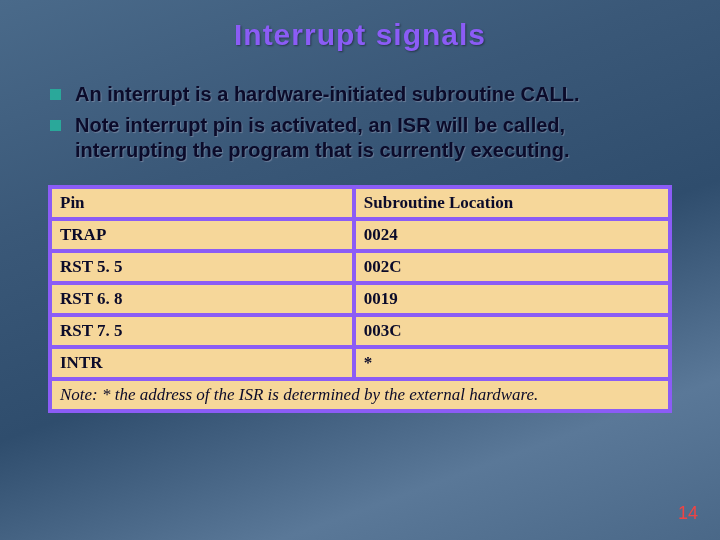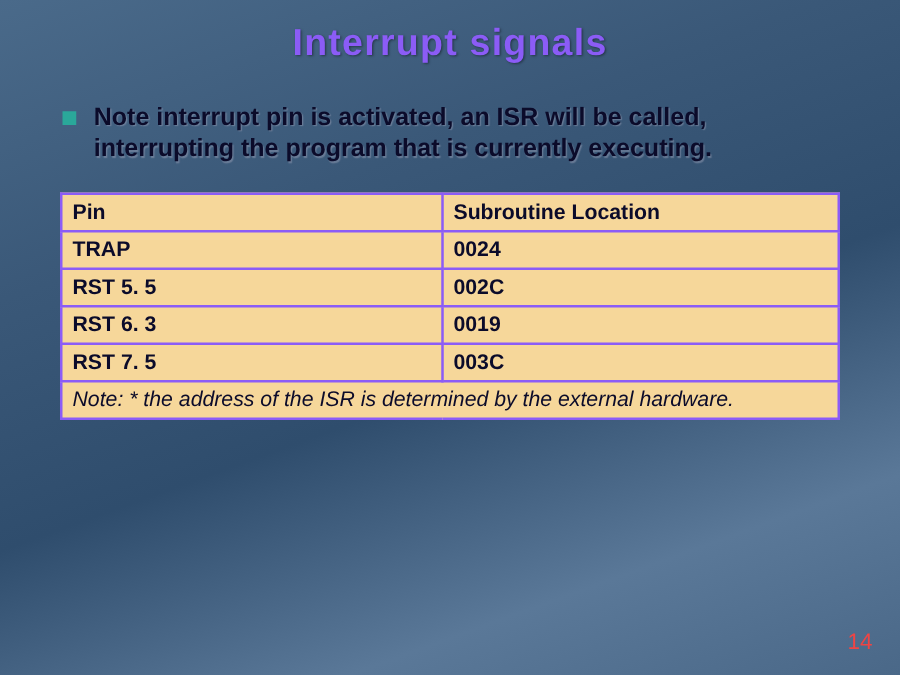--- a/index.html
+++ b/index.html
@@ -52,27 +52,28 @@
     line-height: 1.25;
     text-shadow: 1px 1px 1px rgba(180,180,200,0.4);
   }
   .tbl {
     margin: 22px 48px 0 48px;
     border-collapse: collapse;
     width: 624px;
     background: #f6d79a;
   }
   .tbl th, .tbl td {
-    border: 2px solid #8b5cf6;
+    border: 4px solid #8b5cf6;
     padding: 4px 8px;
     text-align: left;
     font-size: 17px;
     font-weight: bold;
     color: #0b0b2a;
     background: #f6d79a;
+    font-family: Liberation Serif, serif;
   }
   .tbl .note-row td {
     font-style: italic;
     font-weight: normal;
     font-size: 17px;
   }
   .tbl th:first-child, .tbl td:first-child {
     width: 49%;
   }
   .page-num {
@@ -87,45 +88,53 @@
 </head>
 <body>
 
 <div class="slide">
 
   <div class="title">Interrupt signals</div>
 
   <div class="bullets">
     <div class="bullet-row">
       <div class="bullet-mark"></div>
+      <div class="bullet-text">An interrupt is a hardware-initiated subroutine CALL.</div>
+    </div>
+    <div class="bullet-row">
+      <div class="bullet-mark"></div>
       <div class="bullet-text">Note interrupt pin is activated, an ISR will be called, interrupting the program that is currently executing.</div>
     </div>
   </div>
 
   <table class="tbl">
     <tbody>
         <tr>
       <th>Pin</th>
       <th>Subroutine Location</th>
     </tr>
     <tr>
       <td>TRAP</td>
       <td>0024</td>
     </tr>
     <tr>
       <td>RST 5. 5</td>
       <td>002C</td>
     </tr>
     <tr>
-      <td>RST 6. 3</td>
+      <td>RST 6. 8</td>
       <td>0019</td>
     </tr>
     <tr>
       <td>RST 7. 5</td>
       <td>003C</td>
+    </tr>
+    <tr>
+      <td>INTR</td>
+      <td>*</td>
     </tr>
     <tr class="note-row">
       <td colspan="2">Note: * the address of the ISR is determined by the external hardware.</td>
     </tr>
   </tbody>
     </table>
 
   <div class="page-num">14</div>
 
 </div>

